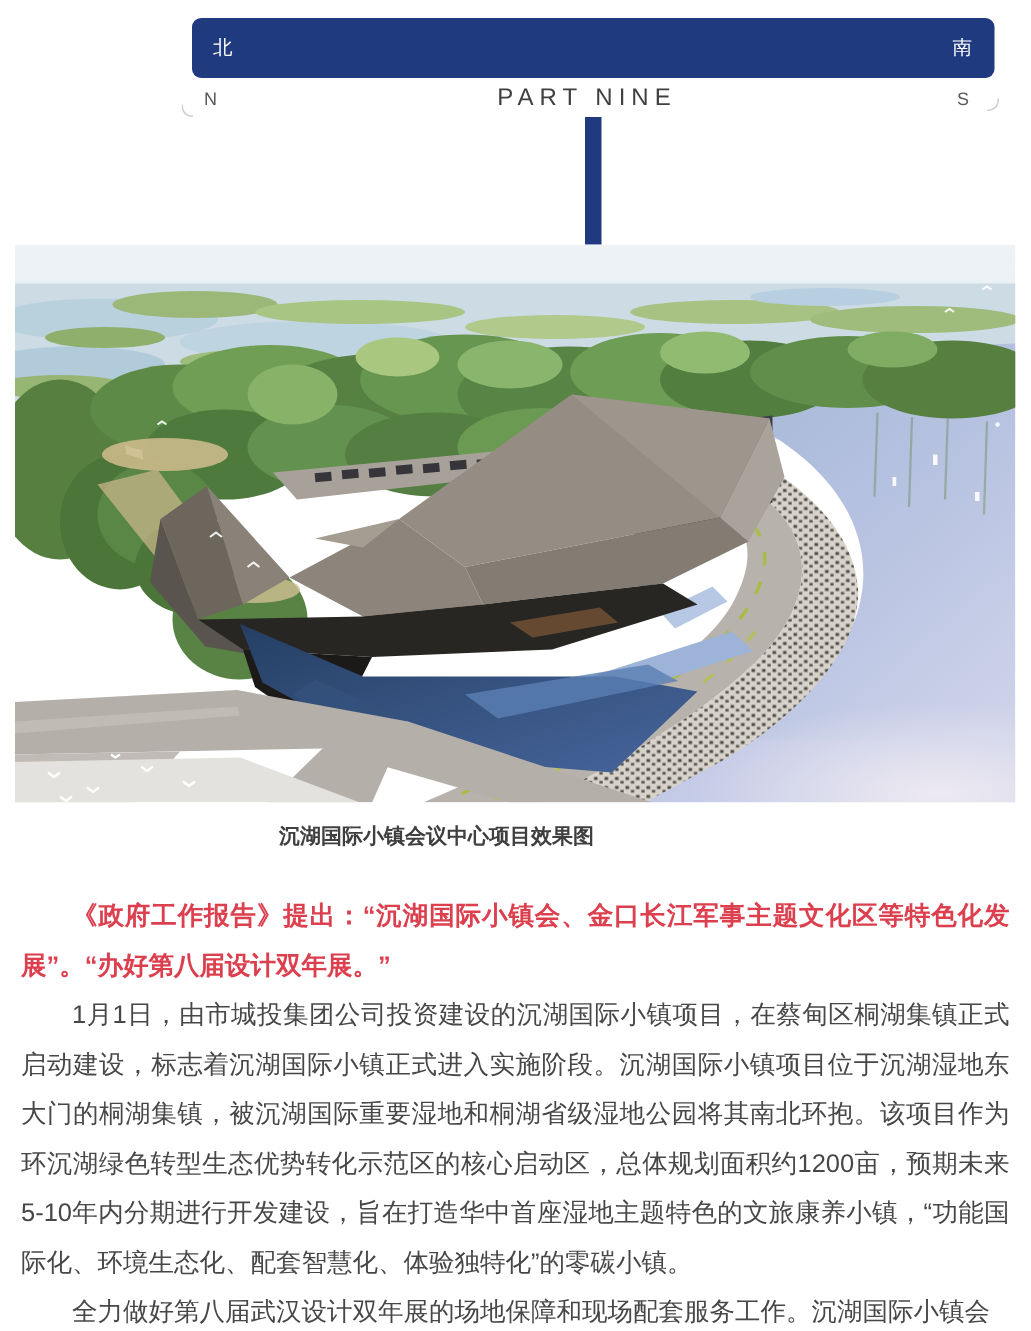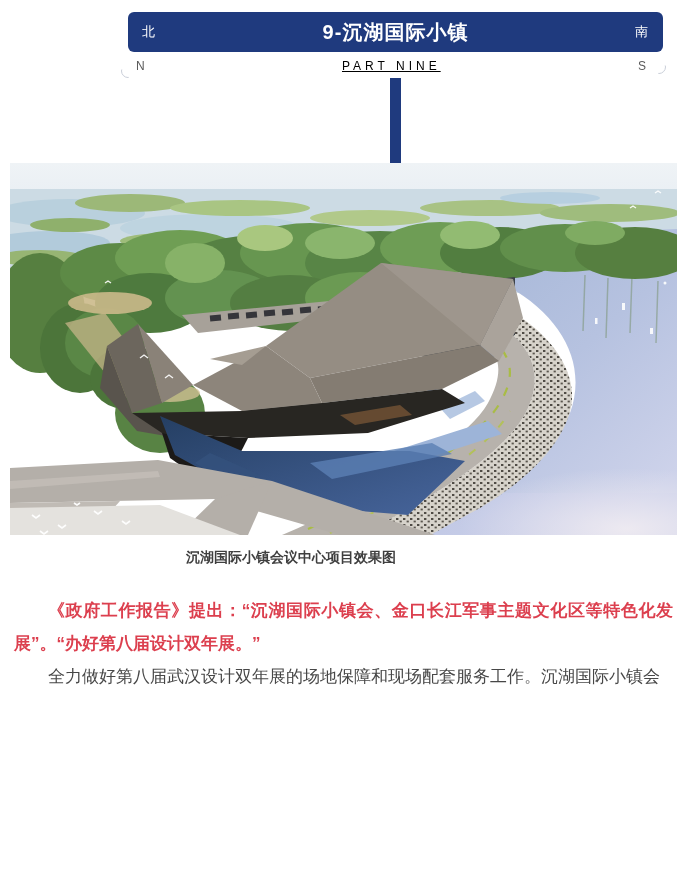--- a/index.html
+++ b/index.html
@@ -32,25 +32,24 @@
     position: absolute;
     left: 128px; top: 57px;
     width: 535px; height: 18px;
     display: flex;
     align-items: center;
     justify-content: space-between;
     padding: 0 17px 0 8px;
   }
   .subrow .side-en { font-size: 12px; color: #5a5a5a; }
   .subrow .part-label {
-    font-size: 12px;
-    color: #000000;
+    font-size: 16px;
+    color: #404040;
     letter-spacing: 4px;
     font-weight: 500;
-    text-decoration: underline;
   }
   .arc-left, .arc-right {
     position: absolute;
     width: 14px; height: 14px;
     border: 1.5px solid #c9ced8;
     border-radius: 50%;
   }
   .arc-left { left: 121px; top: 64px; clip-path: polygon(0 40%, 55% 40%, 55% 100%, 0 100%); }
   .arc-right { left: 652px; top: 60px; clip-path: polygon(45% 40%, 100% 40%, 100% 100%, 45% 100%); }
   .vbar {
@@ -93,21 +92,20 @@
     font-weight: bold;
   }
 </style>
 </head>
 <body>
 
 <div class="page">
 
   <div class="banner">
     <span class="side-cn">北</span>
-    <span class="title-cn">9-沉湖国际小镇</span>
     <span class="side-cn">南</span>
   </div>
   <div class="arc-left"></div>
   <div class="arc-right"></div>
   <div class="subrow">
     <span class="side-en">N</span>
     <span class="part-label">PART NINE</span>
     <span class="side-en">S</span>
   </div>
   <div class="vbar"></div>
@@ -293,16 +291,17 @@
         <path d="M 645,30 l 3,-2 l 3,2"></path>
         <path d="M 620,45 l 3,-2 l 3,2"></path>
       </g>
     </svg>
   </div>
 
   <div class="caption">沉湖国际小镇会议中心项目效果图</div>
 
   <div class="article">
     <p class="highlight">《政府工作报告》提出：“沉湖国际小镇会、金口长江军事主题文化区等特色化发展”。“办好第八届设计双年展。”</p>
+    <p>1月1日，由市城投集团公司投资建设的沉湖国际小镇项目，在蔡甸区桐湖集镇正式启动建设，标志着沉湖国际小镇正式进入实施阶段。沉湖国际小镇项目位于沉湖湿地东大门的桐湖集镇，被沉湖国际重要湿地和桐湖省级湿地公园将其南北环抱。该项目作为环沉湖绿色转型生态优势转化示范区的核心启动区，总体规划面积约1200亩，预期未来5-10年内分期进行开发建设，旨在打造华中首座湿地主题特色的文旅康养小镇，“功能国际化、环境生态化、配套智慧化、体验独特化”的零碳小镇。</p>
     <p>全力做好第八届武汉设计双年展的场地保障和现场配套服务工作。沉湖国际小镇会</p>
   </div>
 
 </div>
 
 </body></html>

